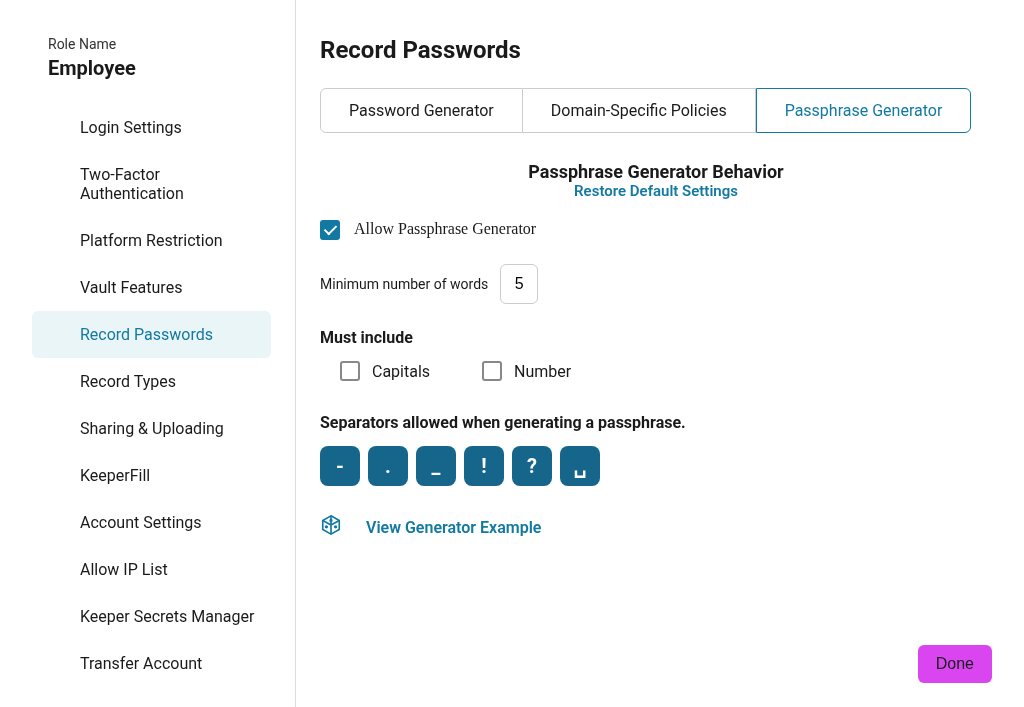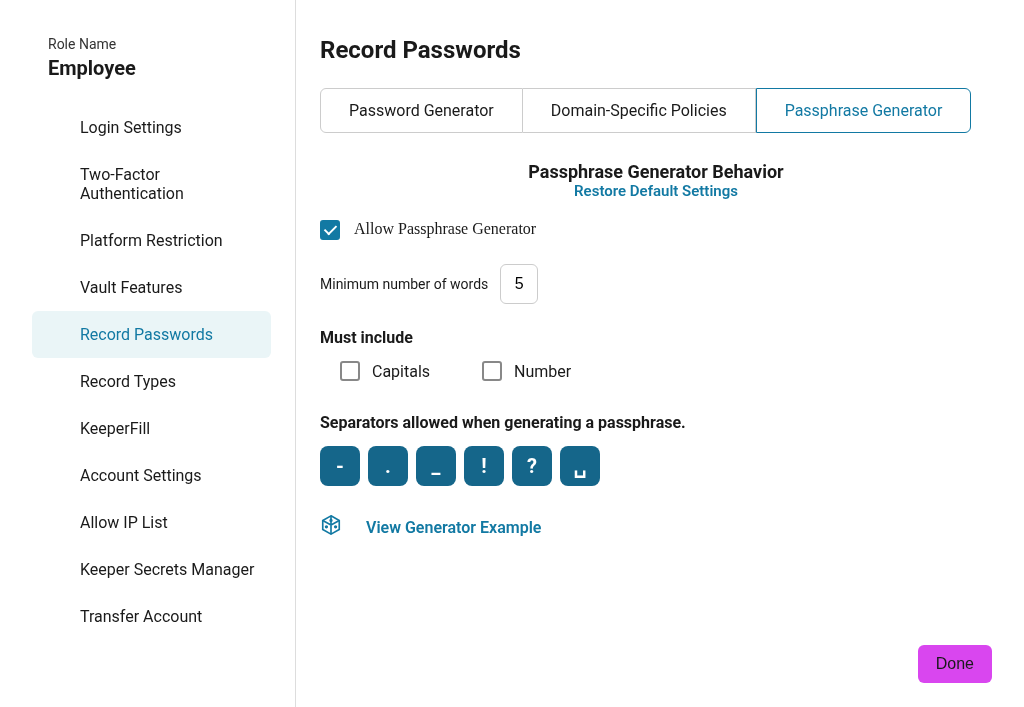--- a/index.html
+++ b/index.html
@@ -231,20 +231,21 @@
     <div class="role-header">
       <div class="role-label">Role Name</div>
       <div class="role-name">Employee</div>
     </div>
     <div class="nav-item">Login Settings</div>
     <div class="nav-item">Two-Factor Authentication</div>
     <div class="nav-item">Platform Restriction</div>
     <div class="nav-item">Vault Features</div>
     <div class="nav-item active">Record Passwords</div>
     <div class="nav-item">Record Types</div>
+    <div class="nav-item">Sharing &amp; Uploading</div>
     <div class="nav-item">KeeperFill</div>
     <div class="nav-item">Account Settings</div>
     <div class="nav-item">Allow IP List</div>
     <div class="nav-item">Keeper Secrets Manager</div>
     <div class="nav-item">Transfer Account</div>
   </div>
 
   <div class="main">
     <h1 class="page-title">Record Passwords</h1>
 

